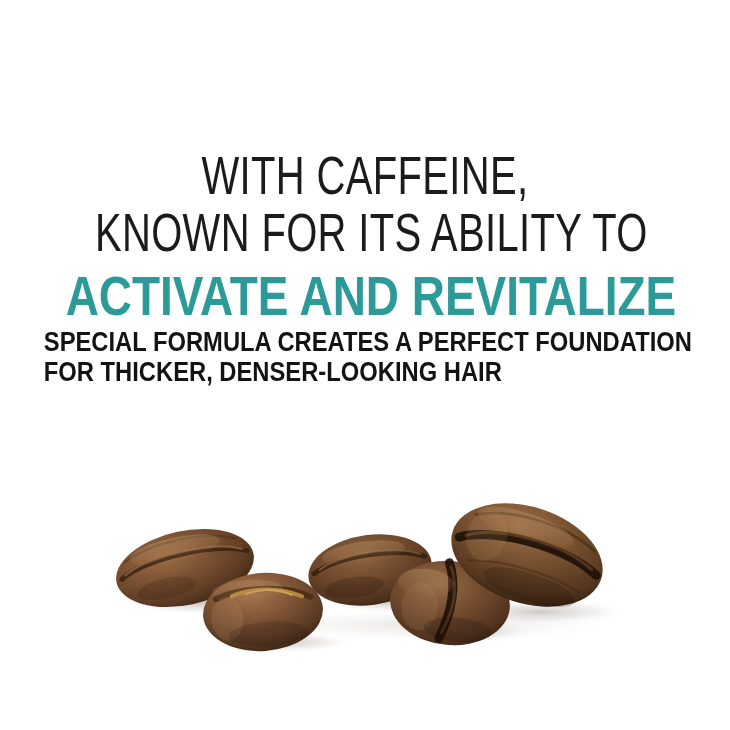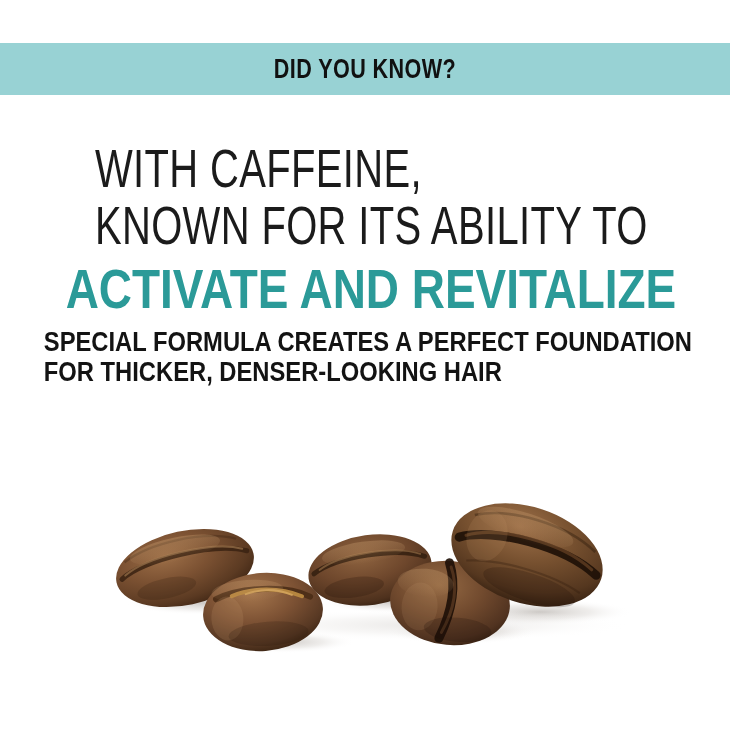--- a/index.html
+++ b/index.html
@@ -44,23 +44,23 @@
     transform: scaleX(0.80);
     transform-origin: center center;
     white-space: nowrap;
     line-height: 1;
   }
 
   
   .headline {
     position: absolute;
     left: 0;
-    top: 140px;
-    width: 730px;
-    text-align: left;
+    top: 147px;
+    width: 730px;
+    text-align: center;
   }
   .headline-line {
     font-family: "Liberation Sans Narrow", "Liberation Sans", sans-serif;
     font-weight: 300;
     font-size: 54px;
     line-height: 57px;
     letter-spacing: 0.5px;
     color: #1b1b1b;
     white-space: nowrap;
     transform: scaleX(0.74);
@@ -114,23 +114,20 @@
     width: 730px;
     height: 220px;
     display: block;
   }
 </style>
 </head>
 <body>
 
 <div class="poster">
 
-  <div class="banner">
-    <div class="banner-text">DID YOU KNOW?</div>
-  </div>
 
   <div class="headline">
     <div class="headline-line">WITH CAFFEINE,</div>
     <div class="headline-line">KNOWN FOR ITS ABILITY TO</div>
     <div class="headline-accent">ACTIVATE AND REVITALIZE</div>
   </div>
 
   <div class="subcopy">
     <div class="subcopy-line">SPECIAL FORMULA CREATES A PERFECT FOUNDATION</div>
     <div class="subcopy-line">FOR THICKER, DENSER-LOOKING HAIR</div>

